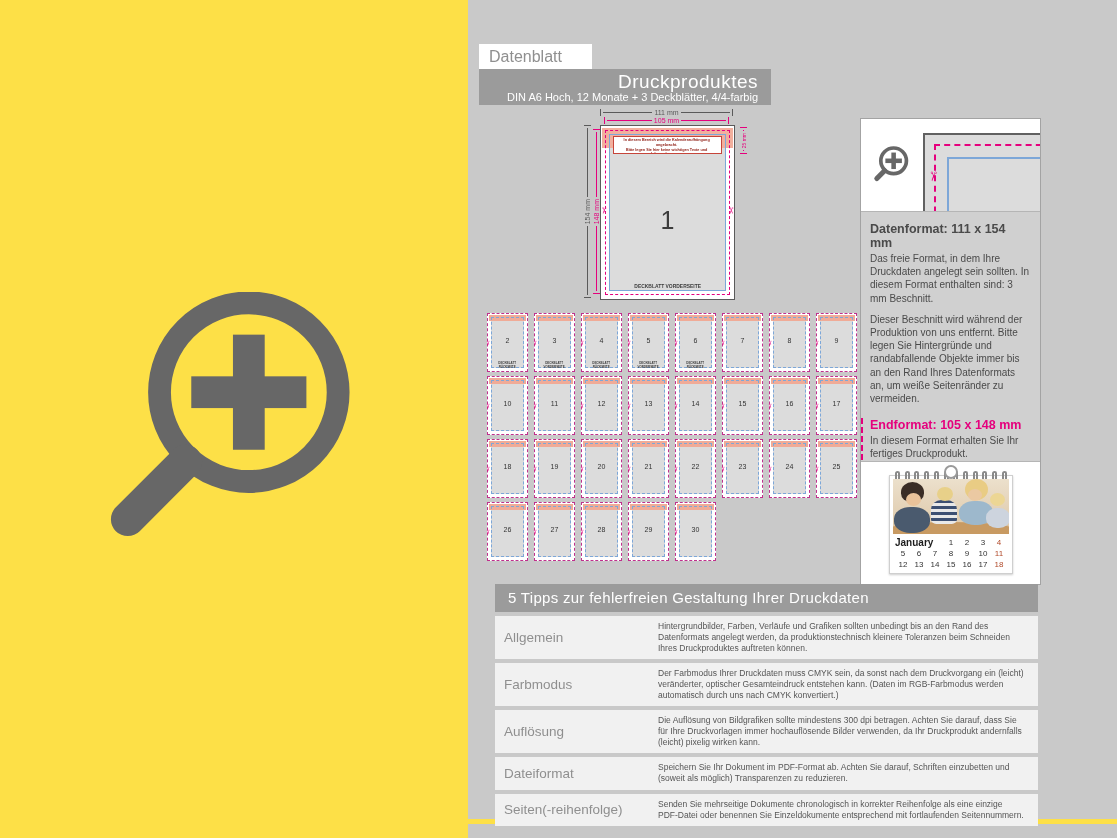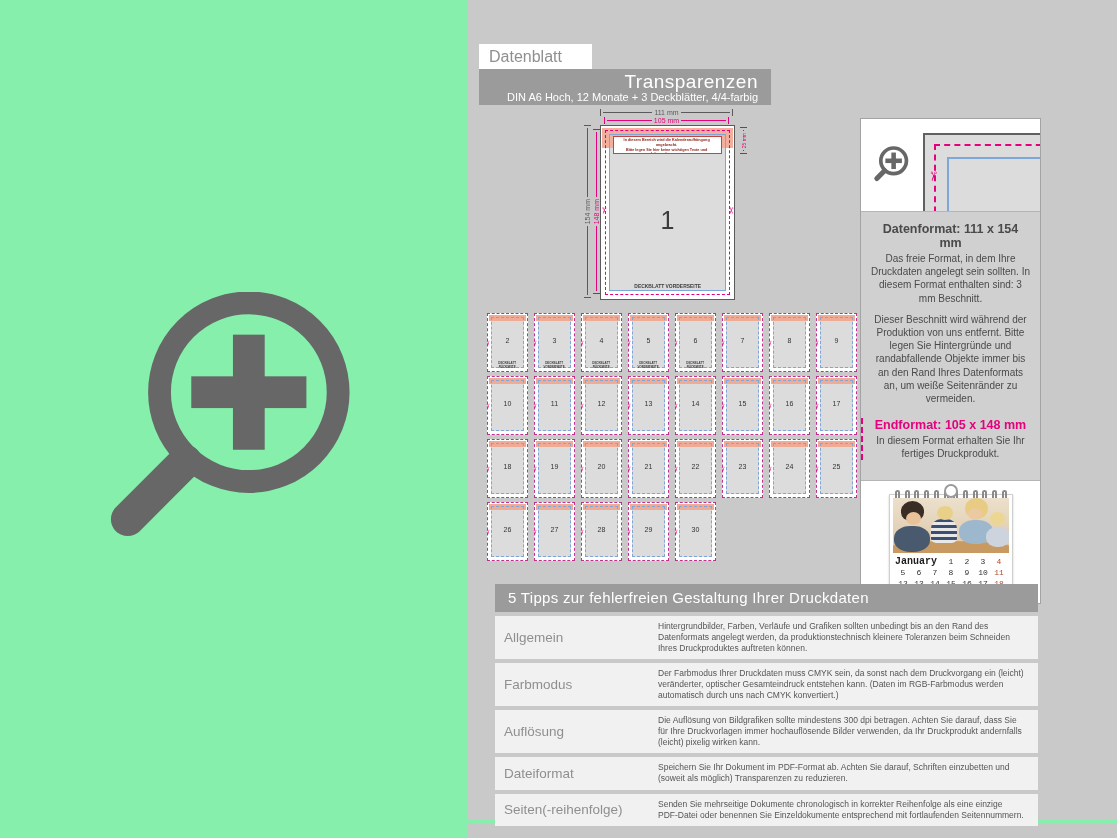--- a/index.html
+++ b/index.html
@@ -1,16 +1,16 @@
 <!DOCTYPE html>
 <html><head>
 <meta charset="utf-8">
 <style>
   html,body{margin:0;padding:0;background:#fff;}
-  .canvas{position:relative;width:1117px;height:838px;background:#86efac;overflow:hidden;
+  .canvas{position:relative;width:1117px;height:838px;background:#fde047;overflow:hidden;
           font-family:"Liberation Sans",sans-serif;color:#4a4a4a;}
   .abs{position:absolute;}
 
   
   .bg-panel{left:468px;top:0;width:649px;height:819px;background:#c9c9c9;}
   .bg-footer{left:468px;top:824px;width:649px;height:14px;background:#c7c7c7;}
 
   
   .lbl-datenblatt{left:479px;top:44px;width:113px;height:25px;background:#fff;
     font-size:16px;color:#8f8f8f;line-height:25px;padding-left:10px;box-sizing:border-box;}
@@ -60,21 +60,21 @@
 
   
   .infocol{left:860px;top:118px;width:181px;border:1px solid #a3a3a3;background:#d0d0d0;box-sizing:border-box;}
   .detail{height:92px;background:#fff;position:relative;border-bottom:1px solid #b5b5b5;overflow:hidden;}
   .corner{position:absolute;left:56px;top:8px;right:0;bottom:0;overflow:hidden;}
   .c-outer{position:absolute;left:6px;top:6px;right:-12px;bottom:-12px;background:#dcdcdc;
     border-top:2px solid #616161;border-left:2px solid #616161;}
   .c-trim{position:absolute;left:17px;top:17px;right:-12px;bottom:-12px;border-top:2px dashed #e5007d;border-left:2px dashed #e5007d;}
   .c-safe{position:absolute;left:30px;top:30px;right:-12px;bottom:-12px;border-top:2px solid #7da7d8;border-left:2px solid #7da7d8;}
   .c-scis{position:absolute;left:11px;top:42px;color:#e5007d;font-size:13px;transform:rotate(90deg);}
-  .infotext{padding:10px 9px 20px;color:#4a4a4a;text-align:center;}
+  .infotext{padding:10px 9px 1px;color:#4a4a4a;}
   .sec-title{font-size:12.5px;font-weight:bold;margin:0 0 2px;}
   .sec-body{font-size:10px;line-height:1.32;margin:0;}
   .sec{margin:0;}
   .sec + .sec{margin-top:9px;}
   .sec-end{border-left:2px dashed #e5007d;margin-left:-9px;padding-left:7px;margin-top:13px !important;}
   .sec-safe{border-left:3px solid #3b7bbf;margin-left:-9px;padding-left:6px;margin-top:13px !important;}
   .t-mag{color:#e5007d;}
   .t-blue{color:#3577b5;}
 
   .photo{background:#fff;border-top:1px solid #b5b5b5;height:122px;position:relative;}
@@ -93,21 +93,21 @@
   .sh-dad-shirt{left:1%;top:50%;width:36px;height:26px;background:#4a5a6e;border-radius:45%;}
   .sh-kid1-hair{left:38%;top:13%;width:16px;height:14px;background:#e8d089;border-radius:50%;}
   .sh-kid1-shirt{left:33%;top:38%;width:26px;height:24px;border-radius:40% 40% 20% 20%;
     background:repeating-linear-gradient(180deg,#3c4f72 0 3px,#e8e8e8 3px 6px);}
   .sh-mom-hair{left:62%;top:0;width:23px;height:21px;background:#e9cc84;border-radius:50%;}
   .sh-mom-face{left:65%;top:18%;width:14px;height:12px;background:#ebc9a2;border-radius:50%;}
   .sh-mom-shirt{left:57%;top:40%;width:34px;height:24px;background:#9db8cc;border-radius:45%;}
   .sh-kid2-hair{left:84%;top:25%;width:15px;height:13px;background:#ecd694;border-radius:50%;}
   .sh-kid2-shirt{left:80%;top:52%;width:24px;height:20px;background:#cdd4de;border-radius:45%;}
   .cdates{position:absolute;left:5px;right:5px;top:61px;}
-  .drow{display:grid;grid-template-columns:repeat(7,1fr);font-family:Liberation Mono, monospace;}
+  .drow{display:grid;grid-template-columns:repeat(7,1fr);}
   .dmonth{grid-column:1/4;font-weight:bold;font-size:10px;color:#1d1d1d;line-height:11px;}
   .dcell{text-align:center;font-size:8px;color:#333;line-height:11px;}
   .dcell.red{color:#b14a2a;}
 
   
   .tips{left:495px;top:584px;width:543px;}
   .tips-head{height:28px;background:#9b9b9b;color:#fff;font-size:15px;line-height:28px;padding-left:13px;letter-spacing:.3px;}
   .tip-row{display:flex;background:#f1f1f1;margin-top:4px;align-items:center;min-height:29px;}
   .tip-label{width:163px;padding-left:9px;box-sizing:border-box;font-size:13.5px;color:#8f8f8f;flex:0 0 auto;}
   .tip-text{flex:1;font-size:8.5px;line-height:1.3;color:#555;padding:5px 14px 5px 0;}
@@ -125,21 +125,21 @@
     <rect x="94" y="84" width="116" height="32" fill="#676767"></rect>
     <rect x="136" y="42" width="32" height="116" fill="#676767"></rect>
     <line x1="88" y1="170" x2="30" y2="228" stroke="#676767" stroke-width="34" stroke-linecap="round"></line>
   </svg>
 
   <div class="abs bg-panel"></div>
   <div class="abs bg-footer"></div>
 
   <div class="abs lbl-datenblatt">Datenblatt</div>
   <div class="abs titlebar">
-    <h1>Transparenzen</h1>
+    <h1>Druckproduktes</h1>
     <div class="sub">DIN A6 Hoch, 12 Monate + 3 Deckblätter, 4/4-farbig</div>
   </div>
 
   <div class="abs diagram">
     <div class="abs dim dim-h" style="left:17px;top:0;width:133px;">
       <i class="ln"></i>
         <span>111 mm</span>
         <i class="ln"></i>
     </div>
     <div class="abs dim mag dim-h" style="left:21px;top:8px;width:125px;">

